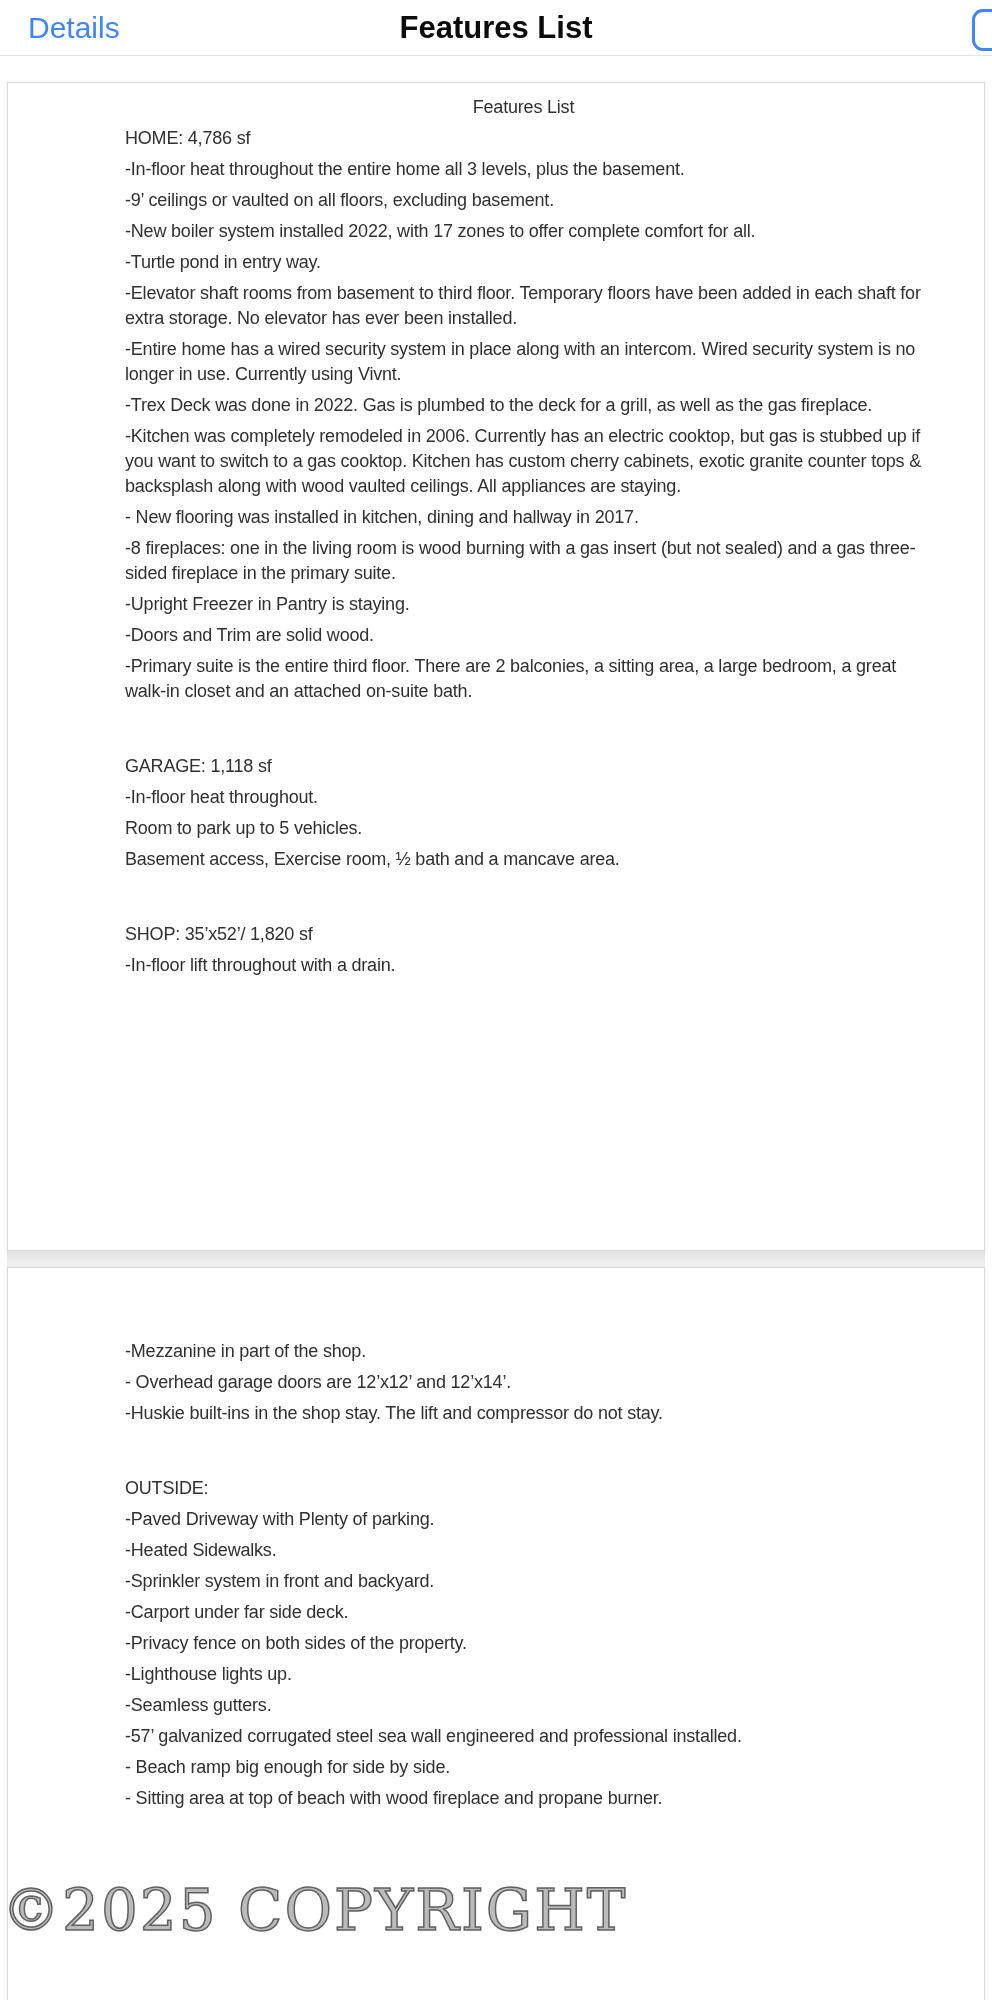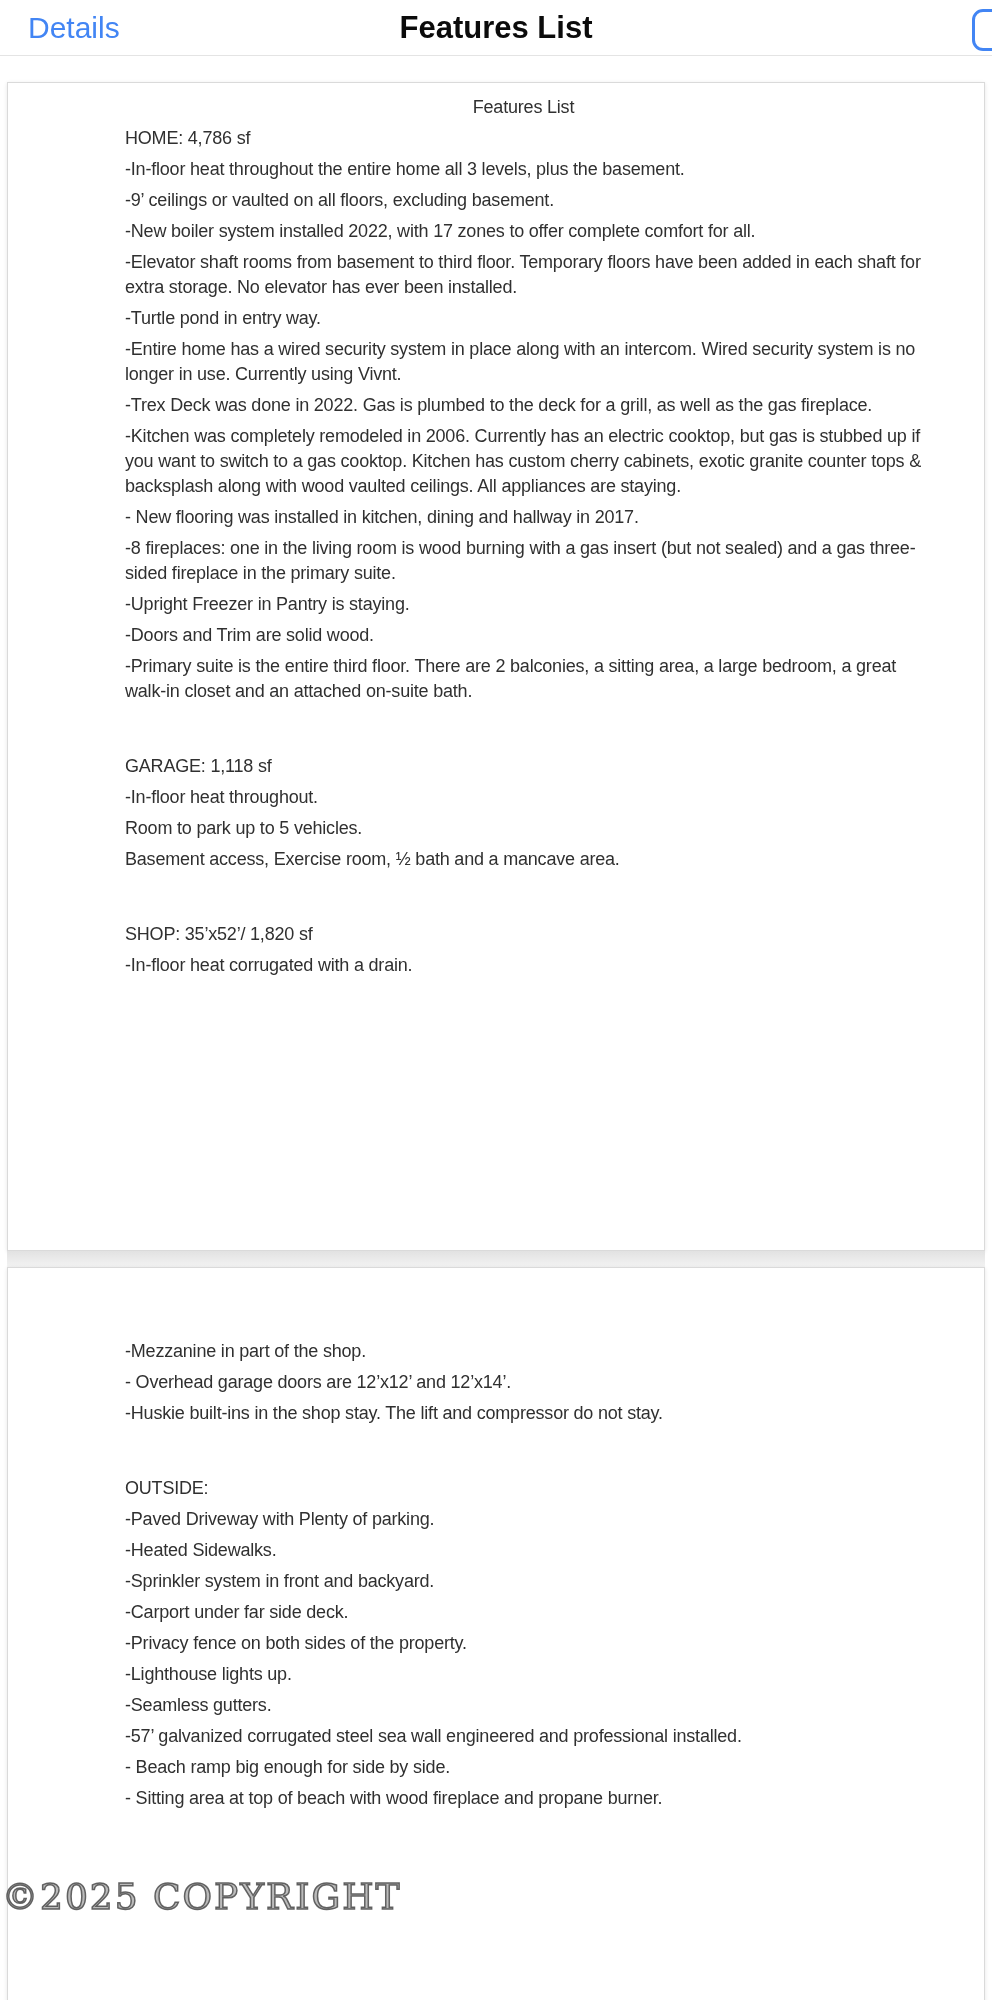--- a/index.html
+++ b/index.html
@@ -27,21 +27,21 @@
   .card-2 .page-text { padding-top:65px; }
 
   .page-text p { font-size:18px; line-height:25px; color:#303030;
                  letter-spacing:-0.2px; margin:6px 0; font-weight:400; }
   .doc-title { text-align:center; }
   .section-gap { height:38px; }
 
   
   .watermark { position:absolute; left:2px; top:1876px; z-index:5;
                font-family:"DejaVu Serif","Liberation Serif",serif;
-               font-size:36px; letter-spacing:2px; font-weight:400;
+               font-size:58px; letter-spacing:2px; font-weight:400;
                color:rgba(120,120,120,0.50);
                -webkit-text-stroke:1.5px rgba(75,75,75,0.85);
                white-space:nowrap; pointer-events:none; }
 </style>
 </head>
 <body>
 
 <header class="navbar">
   <span class="back-link">Details</span>
   <div class="nav-title">Features List</div>
@@ -49,38 +49,38 @@
 </header>
 
 <main>
   <section class="page-card card-1">
     <div class="page-text" id="page1-lines">
         <p class="doc-title">Features List</p>
         <p class="feature-line">HOME: 4,786 sf</p>
         <p class="feature-line">-In-floor heat throughout the entire home all 3 levels, plus the basement.</p>
         <p class="feature-line">-9’ ceilings or vaulted on all floors, excluding basement.</p>
         <p class="feature-line">-New boiler system installed 2022, with 17 zones to offer complete comfort for all.</p>
+        <p class="feature-line">-Turtle pond in entry way.</p>
         <p class="feature-line">-Elevator shaft rooms from basement to third floor. Temporary floors have been added in each shaft for extra storage. No elevator has ever been installed.</p>
-        <p class="feature-line">-Turtle pond in entry way.</p>
         <p class="feature-line">-Entire home has a wired security system in place along with an intercom. Wired security system is no longer in use. Currently using Vivnt.</p>
         <p class="feature-line">-Trex Deck was done in 2022. Gas is plumbed to the deck for a grill, as well as the gas fireplace.</p>
         <p class="feature-line">-Kitchen was completely remodeled in 2006. Currently has an electric cooktop, but gas is stubbed up if you want to switch to a gas cooktop. Kitchen has custom cherry cabinets, exotic granite counter tops &amp; backsplash along with wood vaulted ceilings. All appliances are staying.</p>
         <p class="feature-line">- New flooring was installed in kitchen, dining and hallway in 2017.</p>
         <p class="feature-line">-8 fireplaces: one in the living room is wood burning with a gas insert (but not sealed) and a gas three-sided fireplace in the primary suite.</p>
         <p class="feature-line">-Upright Freezer in Pantry is staying.</p>
         <p class="feature-line">-Doors and Trim are solid wood.</p>
         <p class="feature-line">-Primary suite is the entire third floor. There are 2 balconies, a sitting area, a large bedroom, a great walk-in closet and an attached on-suite bath.</p>
         <div class="section-gap"></div>
         <p class="feature-line">GARAGE: 1,118 sf</p>
         <p class="feature-line">-In-floor heat throughout.</p>
         <p class="feature-line">Room to park up to 5 vehicles.</p>
         <p class="feature-line">Basement access, Exercise room, ½ bath and a mancave area.</p>
         <div class="section-gap"></div>
         <p class="feature-line">SHOP: 35’x52’/ 1,820 sf</p>
-        <p class="feature-line">-In-floor heat corrugated with a drain.</p>
+        <p class="feature-line">-In-floor lift throughout with a drain.</p>
       </div>
   </section>
 
   <div class="page-gap"></div>
 
   <section class="page-card card-2">
     <div class="page-text" id="page2-lines">
         <p class="feature-line">-Mezzanine in part of the shop.</p>
         <p class="feature-line">- Overhead garage doors are 12’x12’ and 12’x14’.</p>
         <p class="feature-line">-Huskie built-ins in the shop stay. The lift and compressor do not stay.</p>

